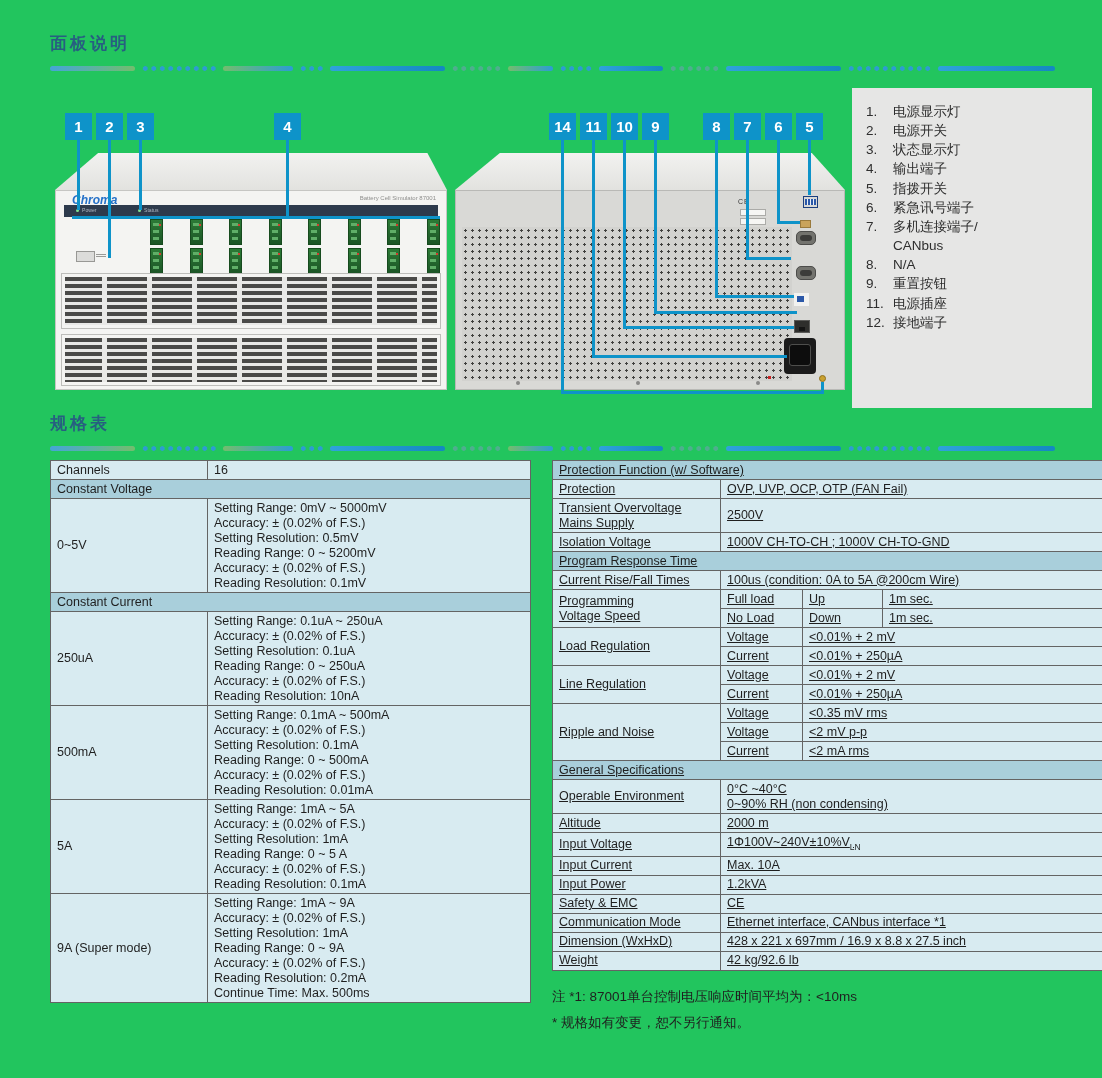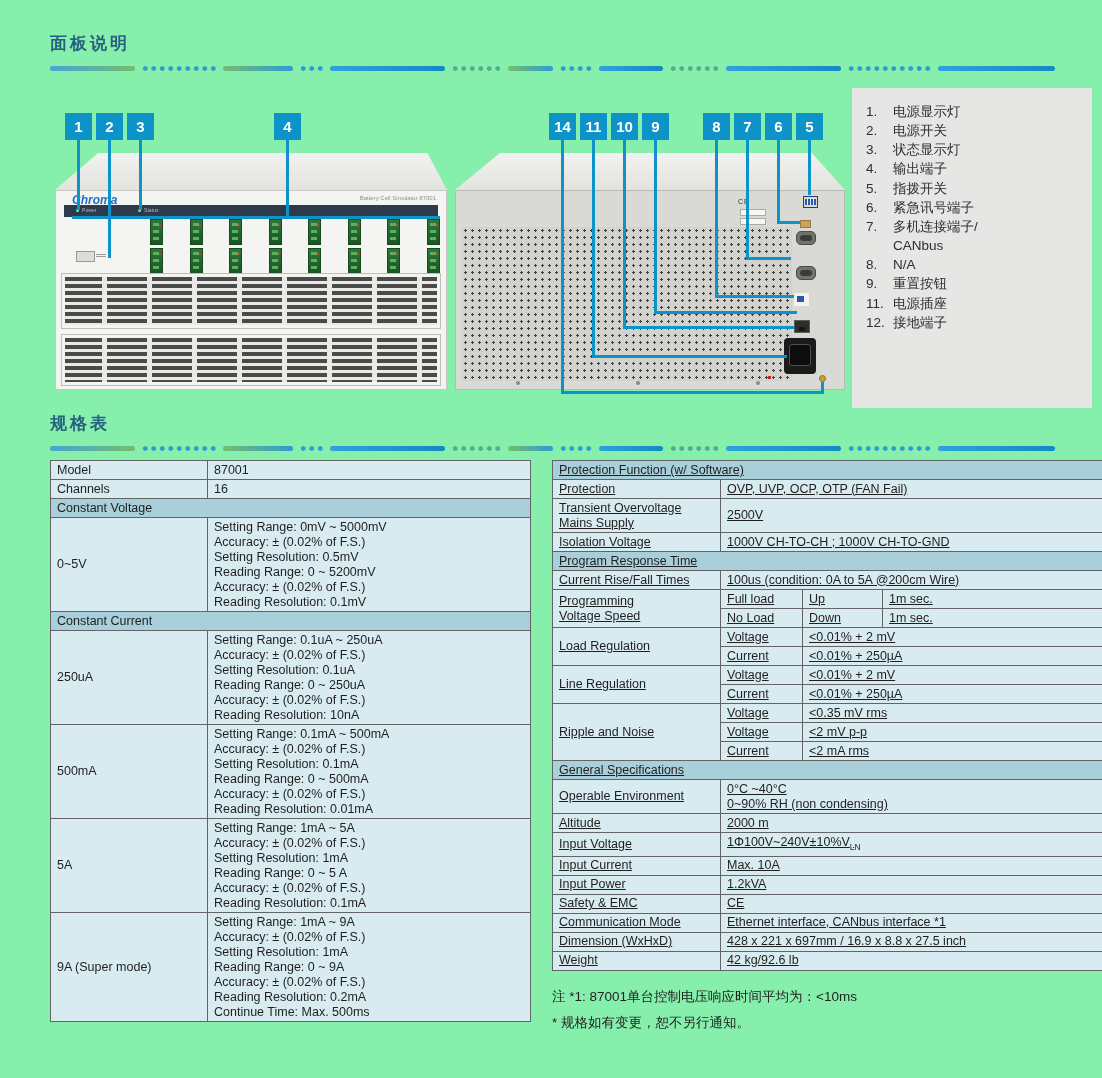--- a/index.html
+++ b/index.html
@@ -1,16 +1,16 @@
 <!DOCTYPE html>
 <html><head>
 <meta charset="utf-8">
 <style>
   html,body{margin:0;padding:0;background:#fff;}
-  .page{position:relative;width:1102px;height:1078px;background:#86efac;overflow:hidden;
+  .page{position:relative;width:1102px;height:1078px;background:#22c55e;overflow:hidden;
         font-family:"Liberation Sans",sans-serif;}
   .sec-title{position:absolute;font-size:17px;font-weight:bold;color:#275f80;letter-spacing:3px;}
   #title1{left:50px;top:32px;}
   #title2{left:50px;top:412px;}
 
   
   .divider{position:absolute;left:50px;width:1005px;height:5px;display:flex;align-items:center;gap:6px;}
   #div1{top:66px;} #div2{top:446px;}
   .dseg{height:4.5px;border-radius:2.5px;flex:none;}
   .g1{background:linear-gradient(90deg,#45a5d8,#74bd6d);}
@@ -287,24 +287,20 @@
       <span class="ddots" style="width:85px"></span>
     <span class="dseg gfill"></span>
   </div>
 
   <table class="spec" id="tleft">
     <colgroup>
         <col style="width:157px">
         <col>
       </colgroup>
     <tbody>
-        <tr>
-          <td>Model</td>
-          <td>87001</td>
-        </tr>
     <tr>
           <td>Channels</td>
           <td>16</td>
         </tr>
     <tr class="sec">
           <td colspan="2">Constant Voltage</td>
         </tr>
     <tr>
           <td>0~5V</td>
           <td>Setting Range: 0mV ~ 5000mV

